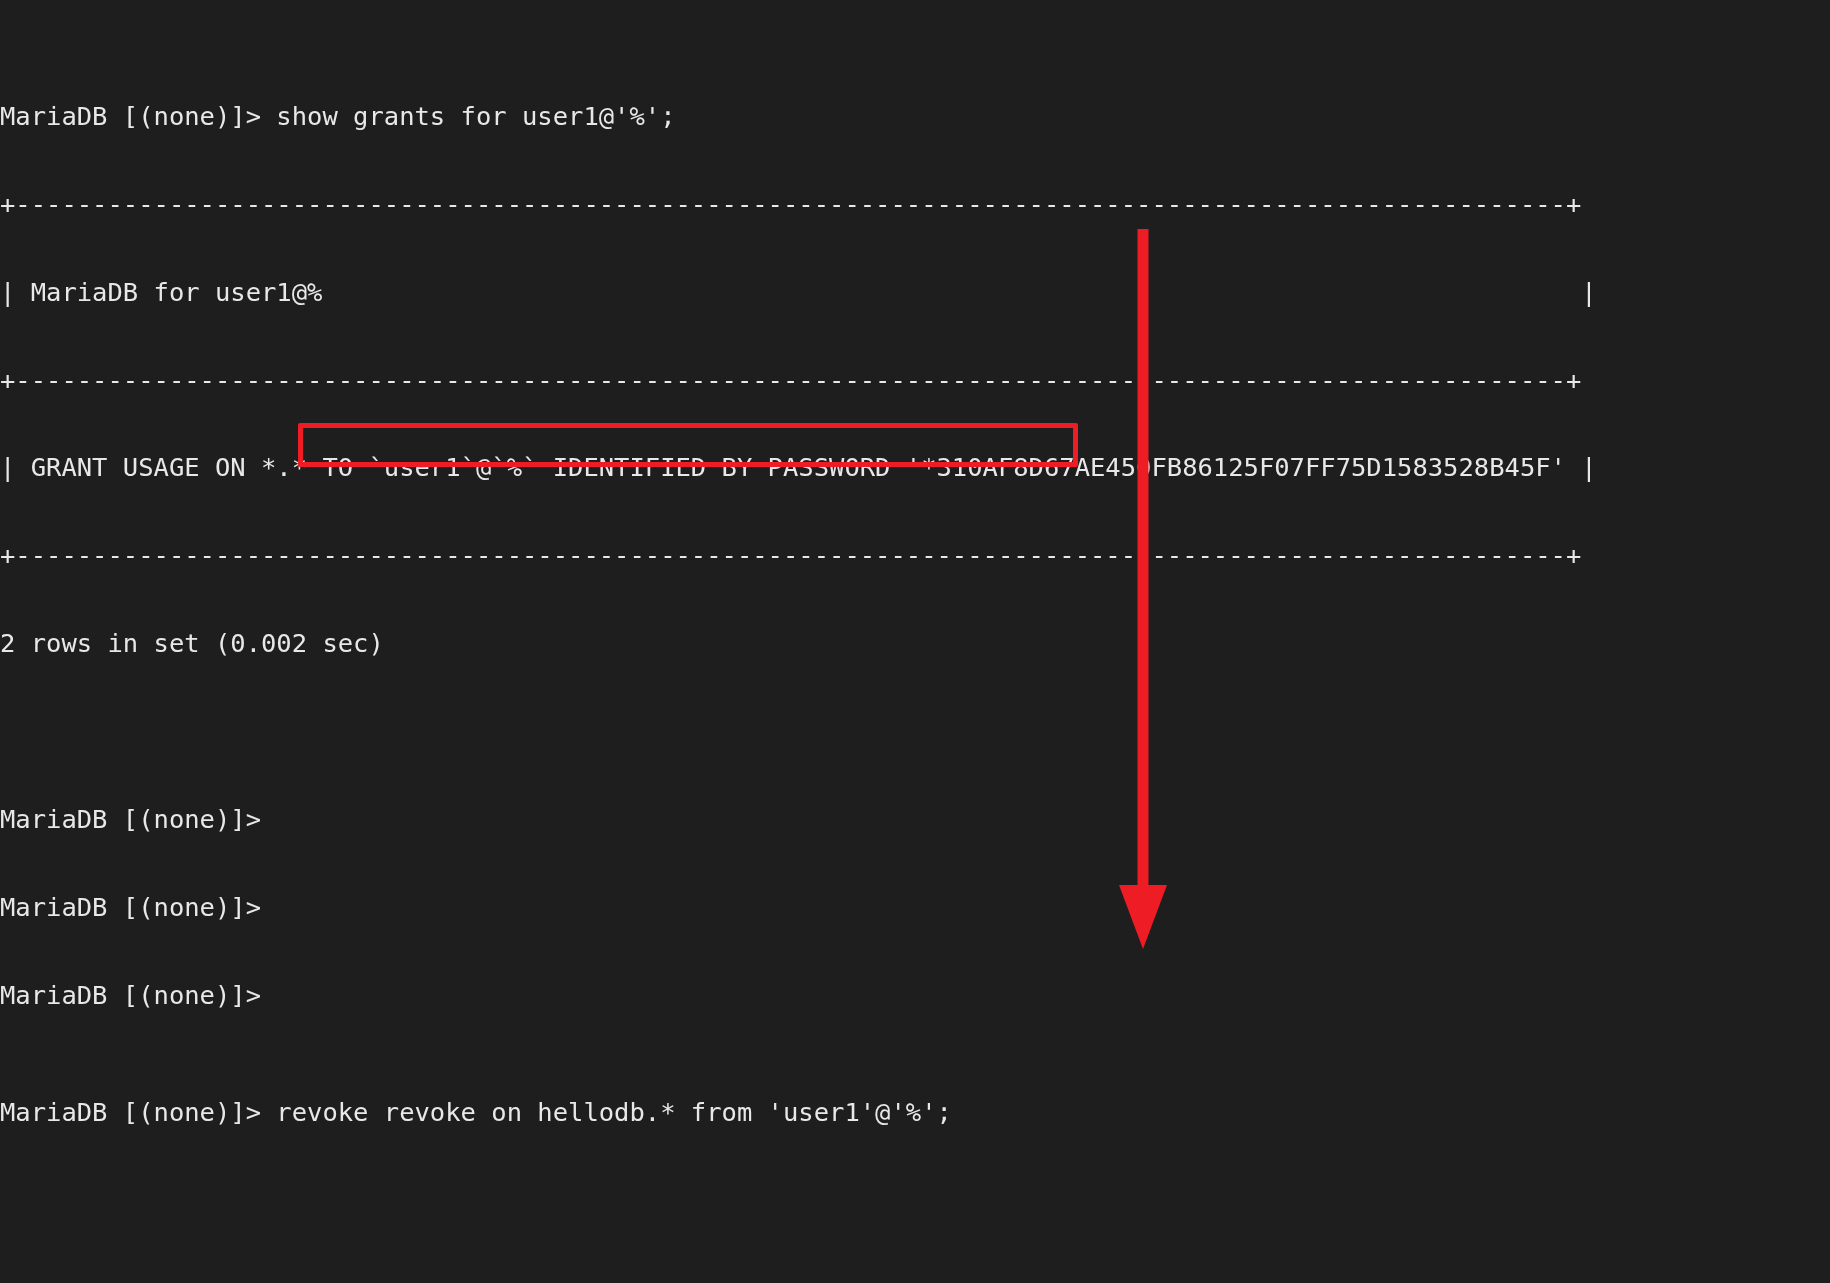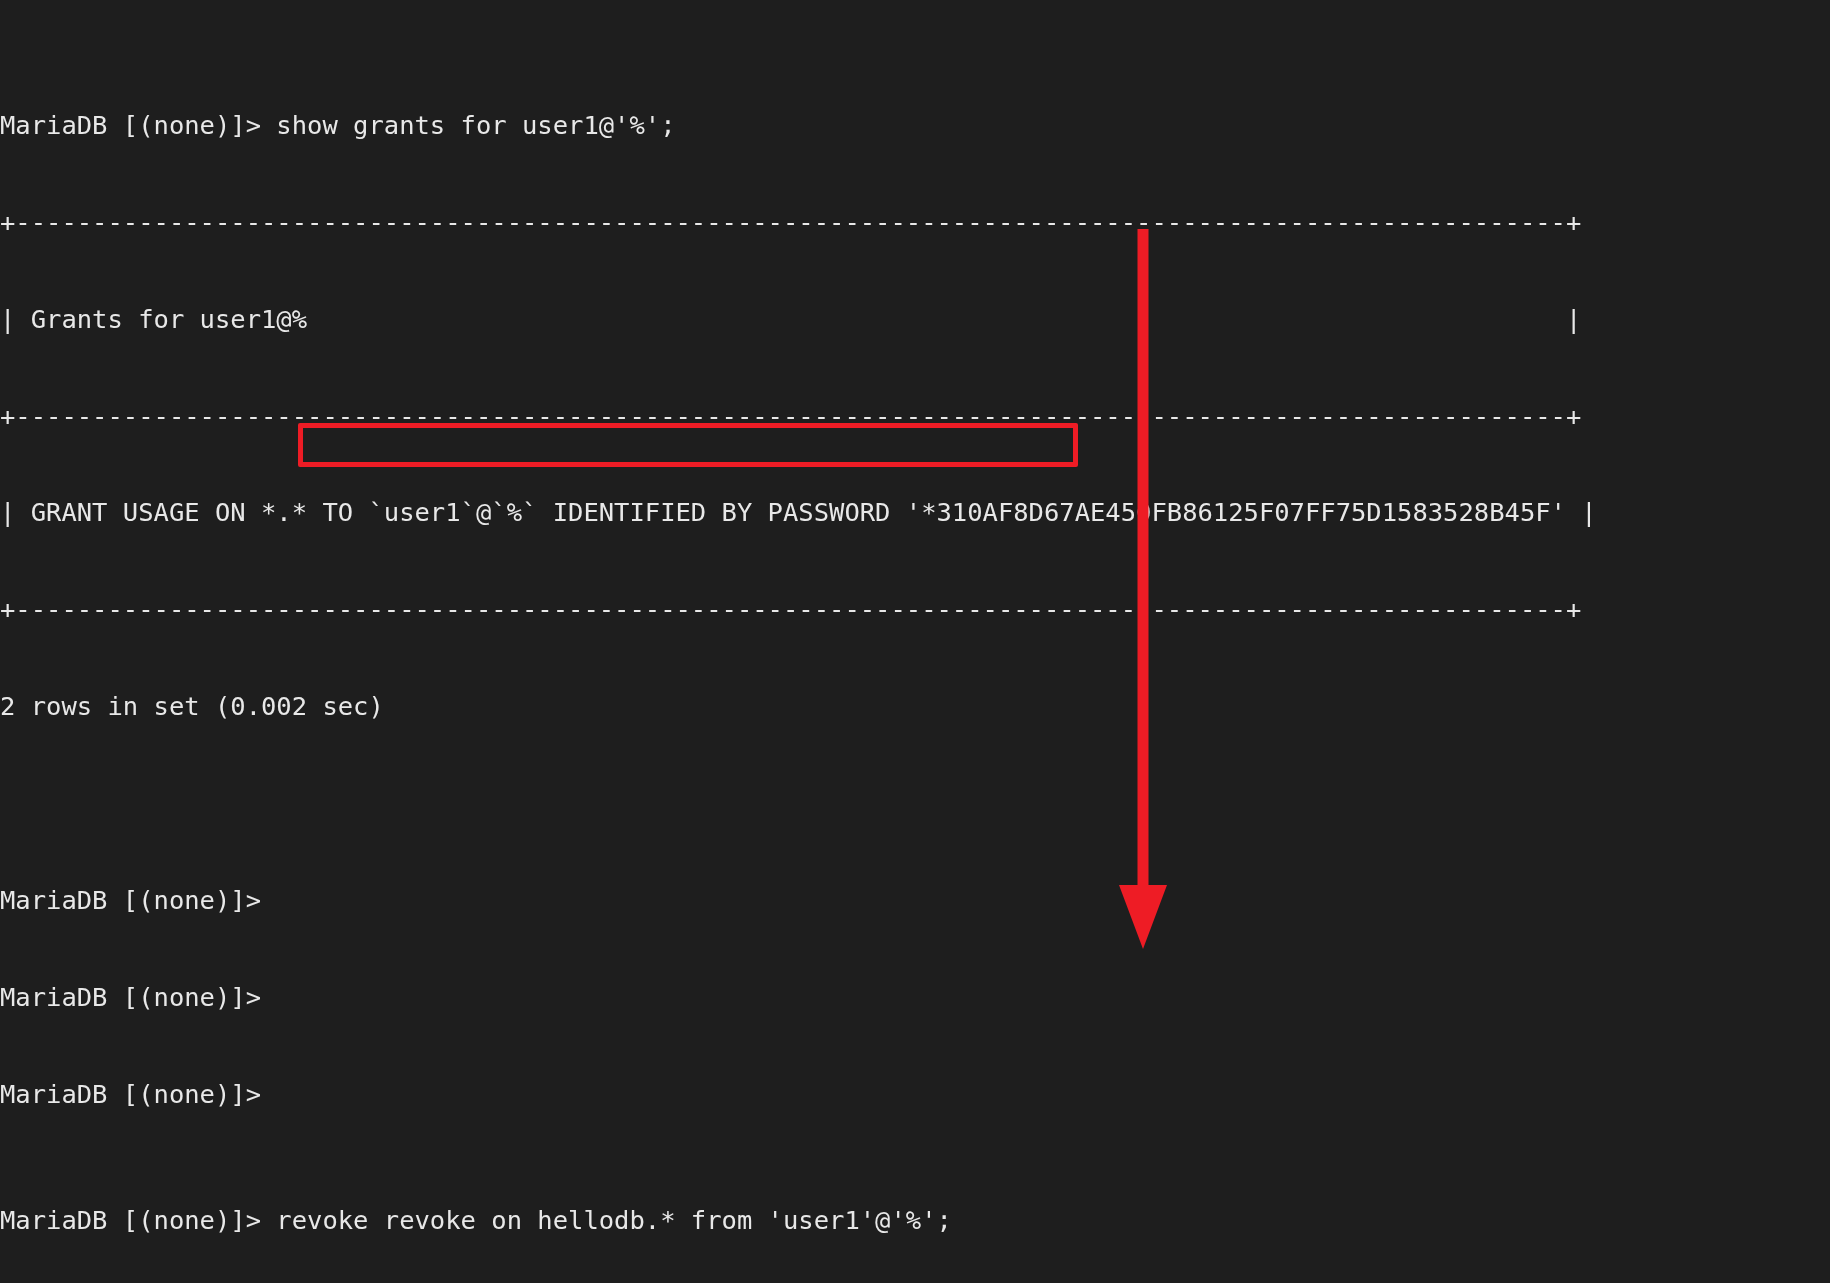--- a/index.html
+++ b/index.html
@@ -22,21 +22,20 @@
   #screen {
     position: absolute;
     left: 0px;
     top: 14px;
     white-space: pre;
     font-variant-ligatures: none;
   }
   .line {
     height: 29.3px;
     white-space: pre;
-    margin-top: 9px;
   }
 
   
   #annotations {
     position: absolute;
     left: 0; top: 0;
     width: 100%; height: 100%;
     pointer-events: none;
   }
   .hl-box {
@@ -51,21 +50,21 @@
 </style>
 </head>
 <body>
 
 <div id="terminal">
 
   <div id="screen">
 
     <div class="line">MariaDB [(none)]&gt; show grants for user1@'%';</div>
     <div class="line">+-----------------------------------------------------------------------------------------------------+</div>
-    <div class="line">| Grants for user1@%                                                                                  |</div>
+    <div class="line">| MariaDB for user1@%                                                                                  |</div>
     <div class="line">+-----------------------------------------------------------------------------------------------------+</div>
     <div class="line">| GRANT USAGE ON *.* TO `user1`@`%` IDENTIFIED BY PASSWORD '*310AF8D67AE450FB86125F07FF75D1583528B45F' |</div>
     <div class="line">+-----------------------------------------------------------------------------------------------------+</div>
     <div class="line">2 rows in set (0.002 sec)</div>
     <div class="line"></div>
     <div class="line">MariaDB [(none)]&gt; </div>
     <div class="line">MariaDB [(none)]&gt; </div>
     <div class="line">MariaDB [(none)]&gt; </div>
 
     <div class="line"><span>MariaDB [(none)]&gt; </span><span>revoke revoke on hellodb.* from 'user1'@'%';</span></div>

